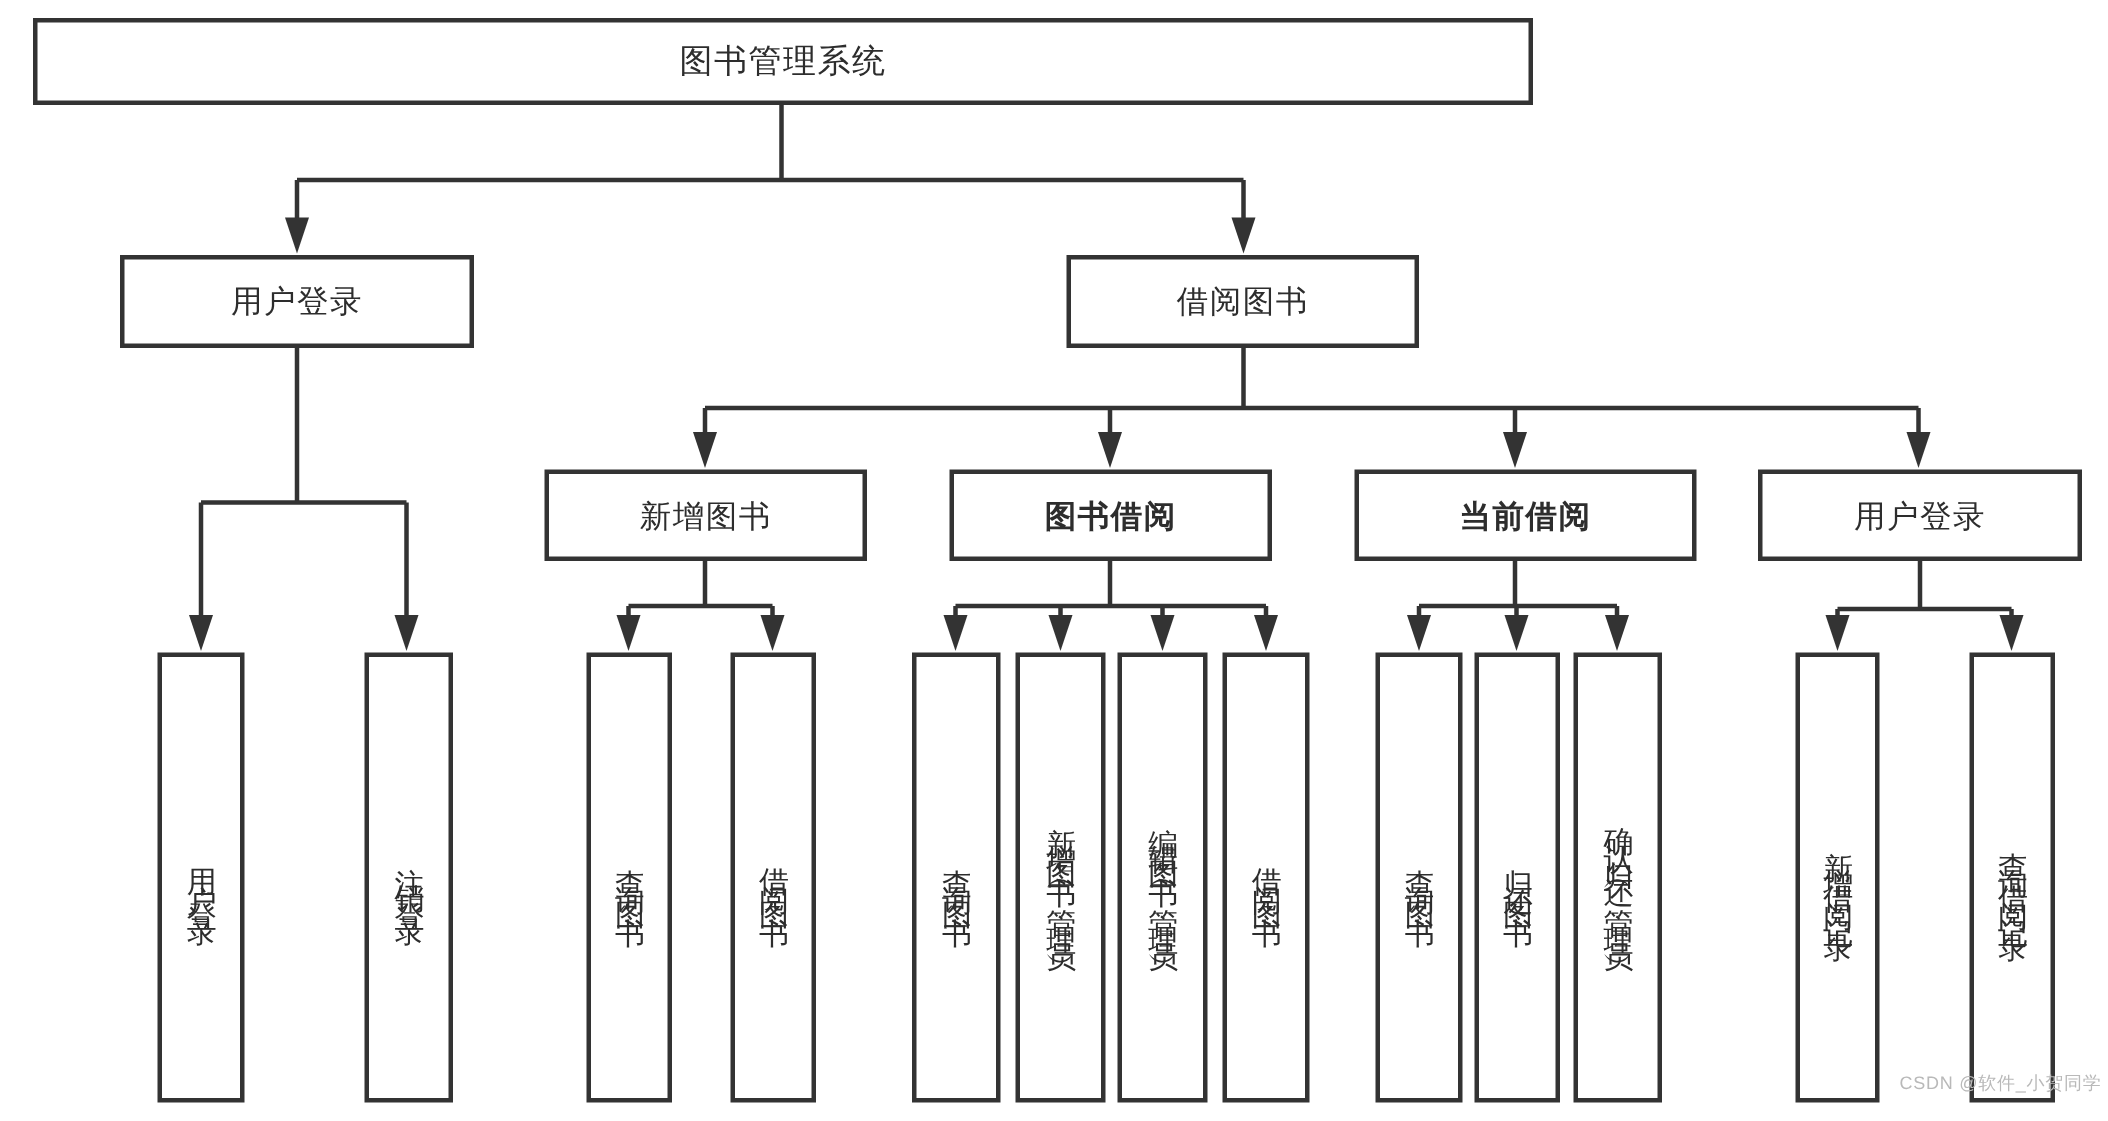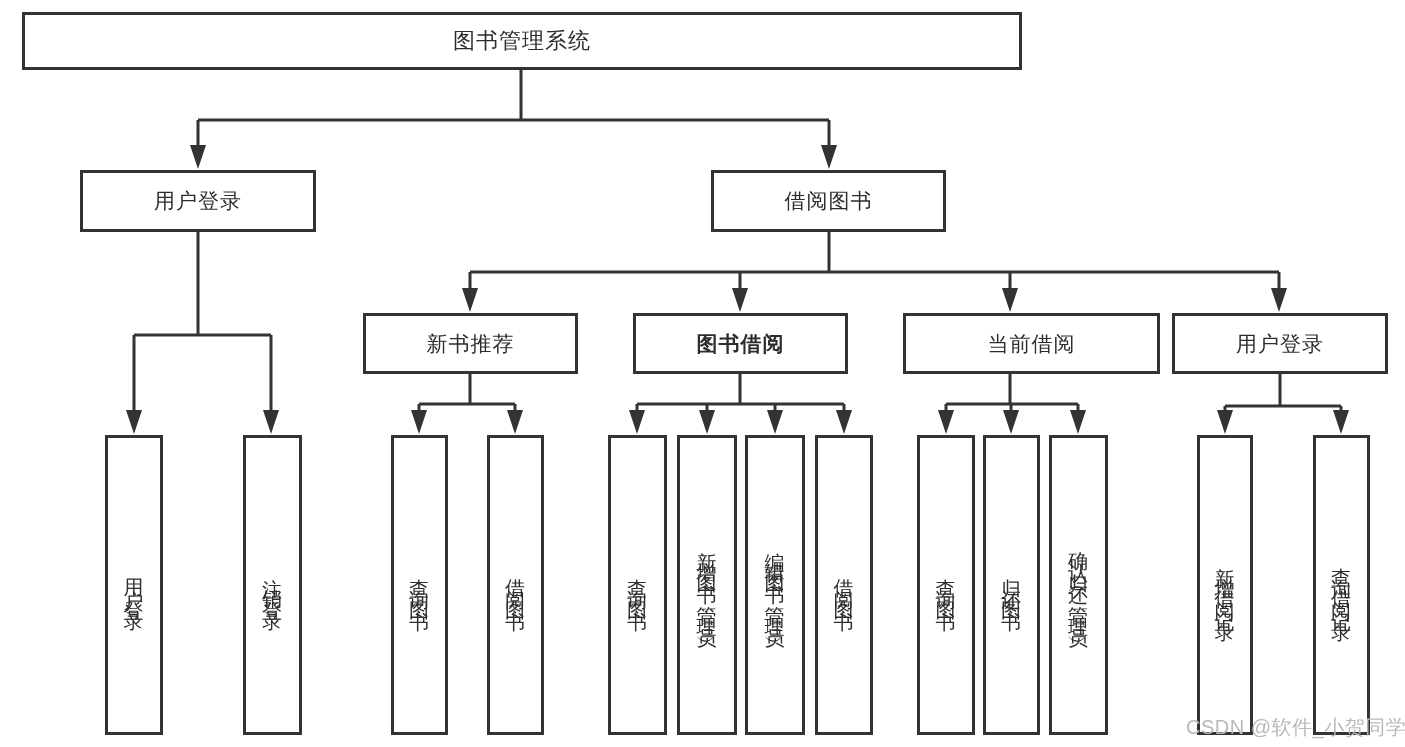--- a/index.html
+++ b/index.html
@@ -65,21 +65,21 @@
     text-orientation: mixed;
     font-size: 20px;
     letter-spacing: 11px;
     line-height: 1;
   }
   .watermark {
     position: absolute;
     left: 1186px;
     top: 714px;
     width: 215px;
-    font-size: 20px;
+    font-size: 12px;
     color: var(--watermark);
     white-space: nowrap;
     z-index: 5;
     letter-spacing: 0.5px;
     text-align: right;
   }
 </style>
 </head>
 <body>
 
@@ -119,23 +119,23 @@
     <path d="M1280 374 V406 M1225 406 H1341 M1225 406 V415 M1341 406 V415"></path>
     <polygon points="1217,410 1233,410 1225,434"></polygon>
     <polygon points="1333,410 1349,410 1341,434"></polygon>
   </svg>
 
   <div class="box hbox root-box">图书管理系统</div>
 
   <div class="box hbox" style="left:80px; top:170px; width:236px; height:62px;">用户登录</div>
   <div class="box hbox" style="left:711px; top:170px; width:235px; height:62px;">借阅图书</div>
 
-  <div class="box hbox" style="left:363px; top:313px; width:215px; height:61px;">新书推荐</div>
+  <div class="box hbox" style="left:363px; top:313px; width:215px; height:61px;">新增图书</div>
   <div class="box hbox" style="left:633px; top:313px; width:215px; height:61px;font-weight:bold;">图书借阅</div>
-  <div class="box hbox" style="left:903px; top:313px; width:257px; height:61px;">当前借阅</div>
+  <div class="box hbox" style="left:903px; top:313px; width:228px; height:61px;font-weight:bold;">当前借阅</div>
   <div class="box hbox" style="left:1172px; top:313px; width:216px; height:61px;">用户登录</div>
 
   <div class="box leaf" style="left:105px; width:58px;">用户登录</div>
   <div class="box leaf" style="left:243px; width:59px;">注销登录</div>
 
   <div class="box leaf" style="left:391px; width:57px;">查询图书</div>
   <div class="box leaf" style="left:487px; width:57px;">借阅图书</div>
 
   <div class="box leaf" style="left:608px; width:59px;">查询图书</div>
   <div class="box leaf" style="left:677px; width:60px;">新增图书（管理员）</div>

